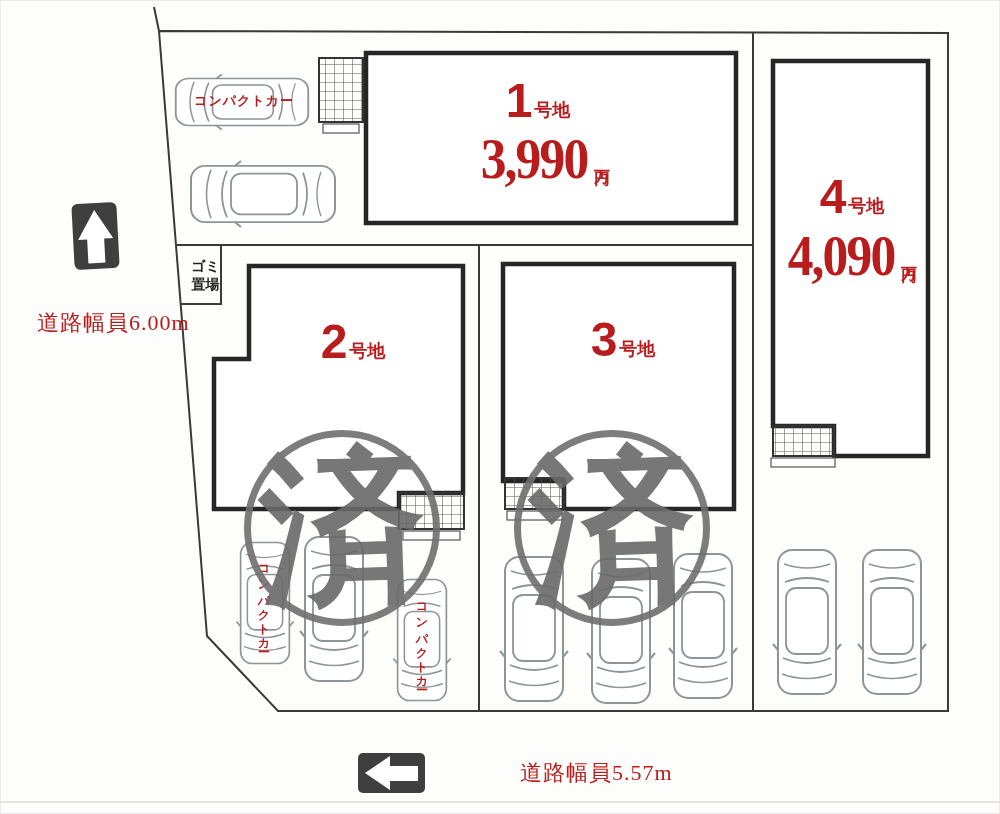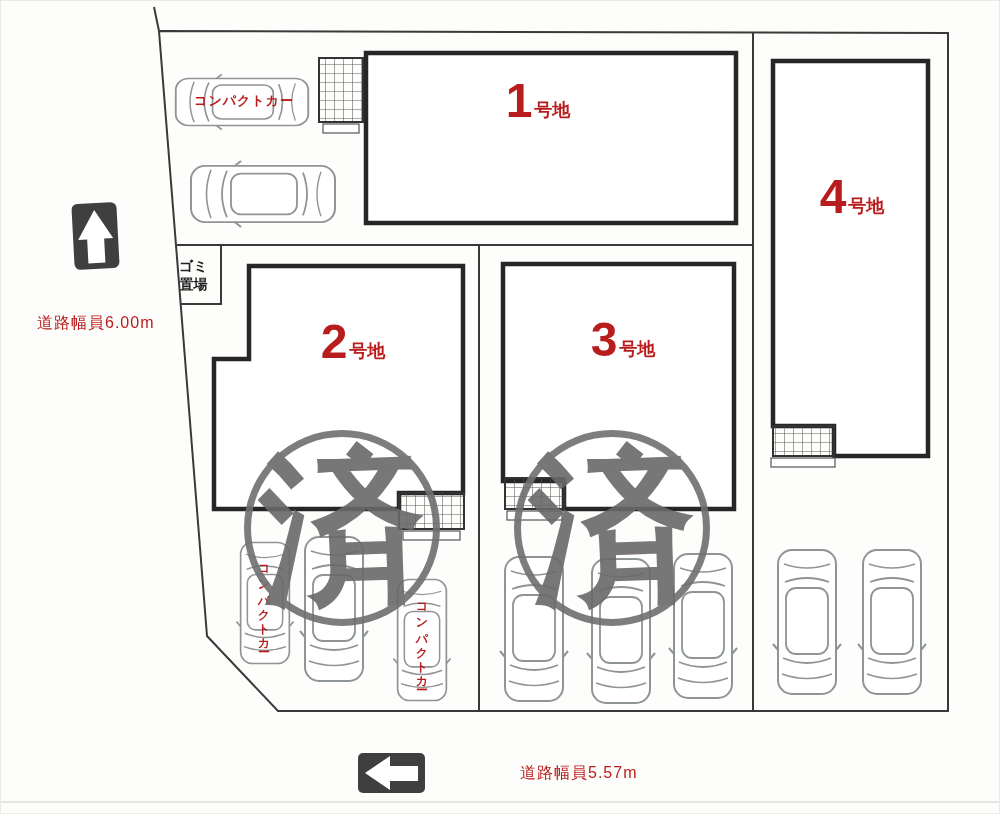--- a/index.html
+++ b/index.html
@@ -9,24 +9,24 @@
     border:1px solid #eceae6;box-sizing:border-box;
   }
   #plan-svg{position:absolute;left:0;top:0;z-index:1;}
   .lbl{position:absolute;transform:translate(-50%,-50%);white-space:nowrap;z-index:3;color:#b91c1c;}
   .plot-title{display:flex;align-items:flex-end;gap:3px;font-weight:bold;}
   .plot-num{font-size:48px;line-height:0.9;letter-spacing:-1px;}
   .plot-suffix{font-size:18px;line-height:1;padding-bottom:3px;}
   .price-row{display:flex;align-items:center;font-weight:bold;}
   .price-amount{font-family:"Liberation Serif", serif;font-size:56px;line-height:1;letter-spacing:-2px;transform:scaleX(.92);}
   .price-unit{writing-mode:vertical-rl;text-orientation:upright;font-size:16px;line-height:1;letter-spacing:2px;margin-left:2px;}
-  .road-label{font-size:16px;letter-spacing:1px;transform:translate(0,-50%);}
+  .road-label{font-size:22px;letter-spacing:1px;transform:translate(0,-50%);font-family:Liberation Serif, serif;}
   .gomi-box{
     position:absolute;left:177px;top:245px;width:43px;height:58px;z-index:3;
-    display:flex;align-items:center;justify-content:flex-start;text-align:center;
+    display:flex;align-items:center;justify-content:flex-end;text-align:center;
     font-size:14px;line-height:1.3;font-weight:bold;color:#222;
   }
   .gomi-box span{width:2.2em;display:inline-block;}
   .compact-h{font-size:13px;font-weight:bold;letter-spacing:1px;}
   .compact-v{
     writing-mode:vertical-rl;text-orientation:upright;
     font-size:12px;font-weight:bold;letter-spacing:1px;line-height:1;
   }
   .stamp{
     position:absolute;width:196px;height:196px;border:7px solid #6f6f6f;border-radius:50%;
@@ -108,34 +108,42 @@
       <polygon points="364,772 389,755 389,765 417,765 417,780 389,780 389,789" fill="#ffffff"></polygon>
     </g>
 
     <line x1="0" y1="801" x2="1000" y2="801" stroke="#dcdcd6" stroke-width="1.5"></line>
   </svg>
 
   <div class="lbl plot-title" style="left:537px;top:100px">
     <span class="plot-num">1</span>
     <span class="plot-suffix">号地</span>
   </div>
+  <div class="lbl price-row" style="left:542px;top:158px">
+    <span class="price-amount">3,990</span>
+    <span class="price-unit">万円</span>
+  </div>
 
   <div class="lbl plot-title" style="left:352px;top:341px">
     <span class="plot-num">2</span>
     <span class="plot-suffix">号地</span>
   </div>
 
   <div class="lbl plot-title" style="left:622px;top:339px">
     <span class="plot-num">3</span>
     <span class="plot-suffix">号地</span>
   </div>
 
   <div class="lbl plot-title" style="left:851px;top:196px">
     <span class="plot-num">4</span>
     <span class="plot-suffix">号地</span>
+  </div>
+  <div class="lbl price-row" style="left:849px;top:255px">
+    <span class="price-amount">4,090</span>
+    <span class="price-unit">万円</span>
   </div>
 
   <div class="stamp" style="left:243px;top:429px">
     <span class="stamp-glyph">済</span>
   </div>
   <div class="stamp" style="left:513px;top:429px">
     <span class="stamp-glyph">済</span>
   </div>
 
   <div class="gomi-box">

